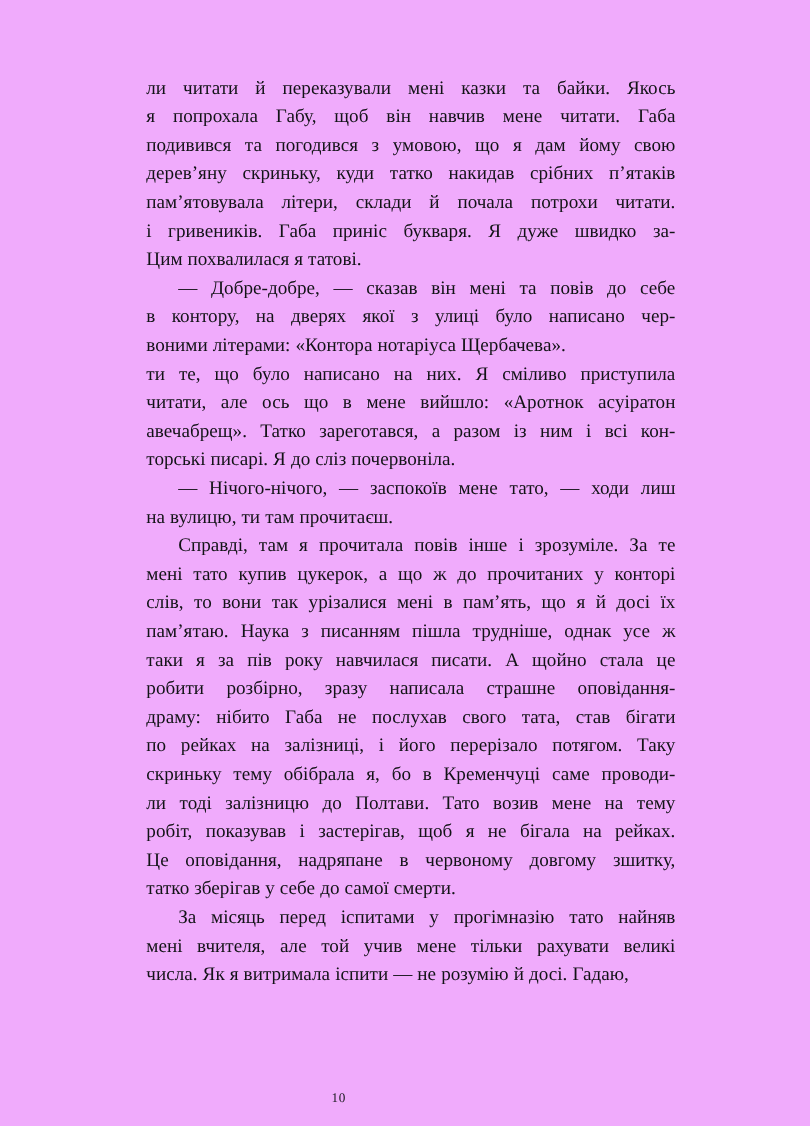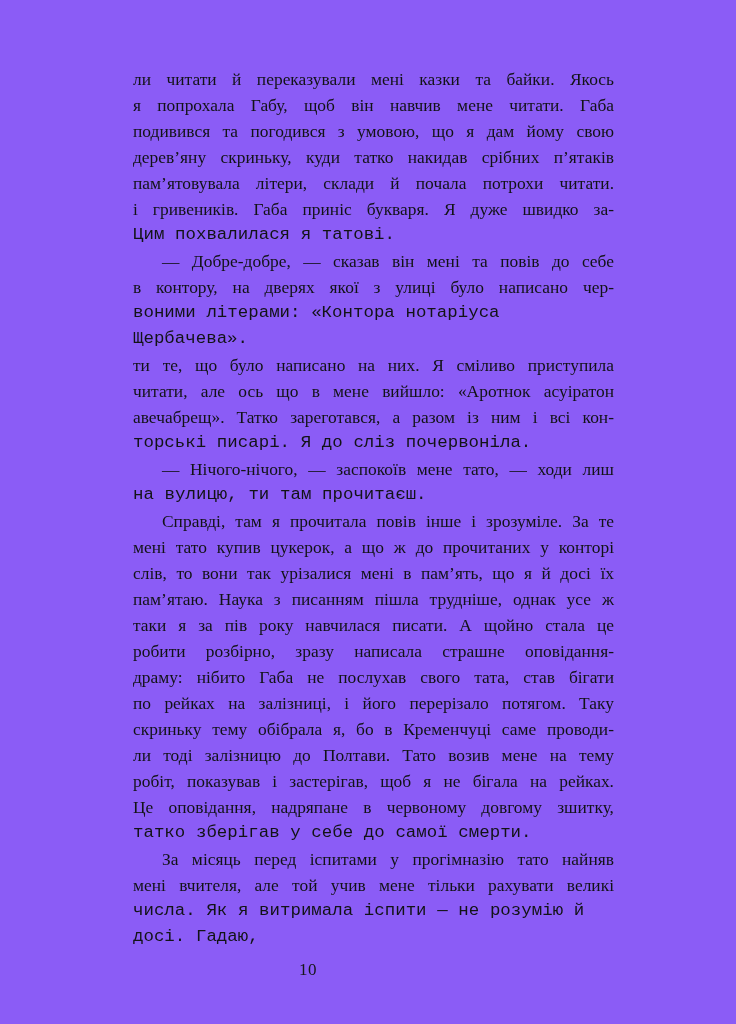--- a/index.html
+++ b/index.html
@@ -15,21 +15,21 @@
     color: #111214;
     overflow: hidden;
   }
 
   #page {
     position: absolute;
     left: 0;
     top: 0;
     width: 736px;
     height: 1024px;
-    background: #8b5cf6;
+    background: #f0abfc;
   }
 
   #text-column {
     position: absolute;
     left: 133px;
     top: 66px;
     width: 481px;
   }
 
   .para {
@@ -53,33 +53,32 @@
   .line {
     display: block;
     text-align: justify;
     text-align-last: justify;
     text-indent: inherit;
     white-space: pre-wrap;
   }
   .line.last {
     text-align: left;
     text-align-last: left;
-    font-family: Liberation Mono, monospace;
   }
   .line.indent {
     text-indent: 29px;
   }
 
   #page-number {
     position: absolute;
     left: 0;
-    top: 960px;
+    top: 988px;
     width: 616px;
     text-align: center;
-    font-size: 17px;
+    font-size: 12px;
     line-height: 20px;
     color: #16171a;
     letter-spacing: 0.6px;
   }
 </style>
 </head>
 <body>
 
 <div id="page">
 

